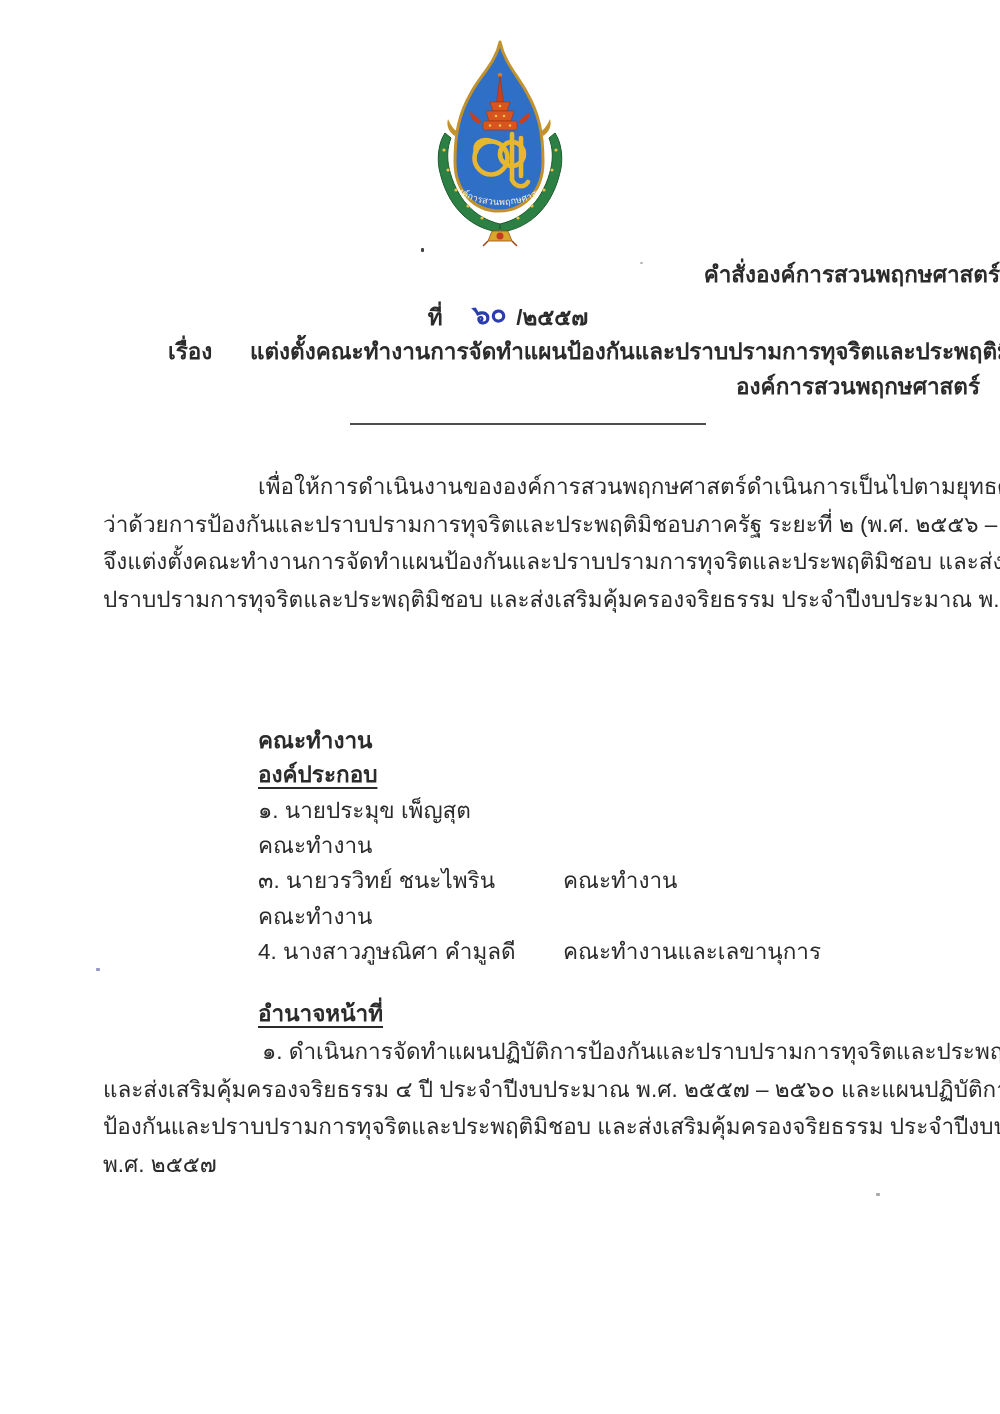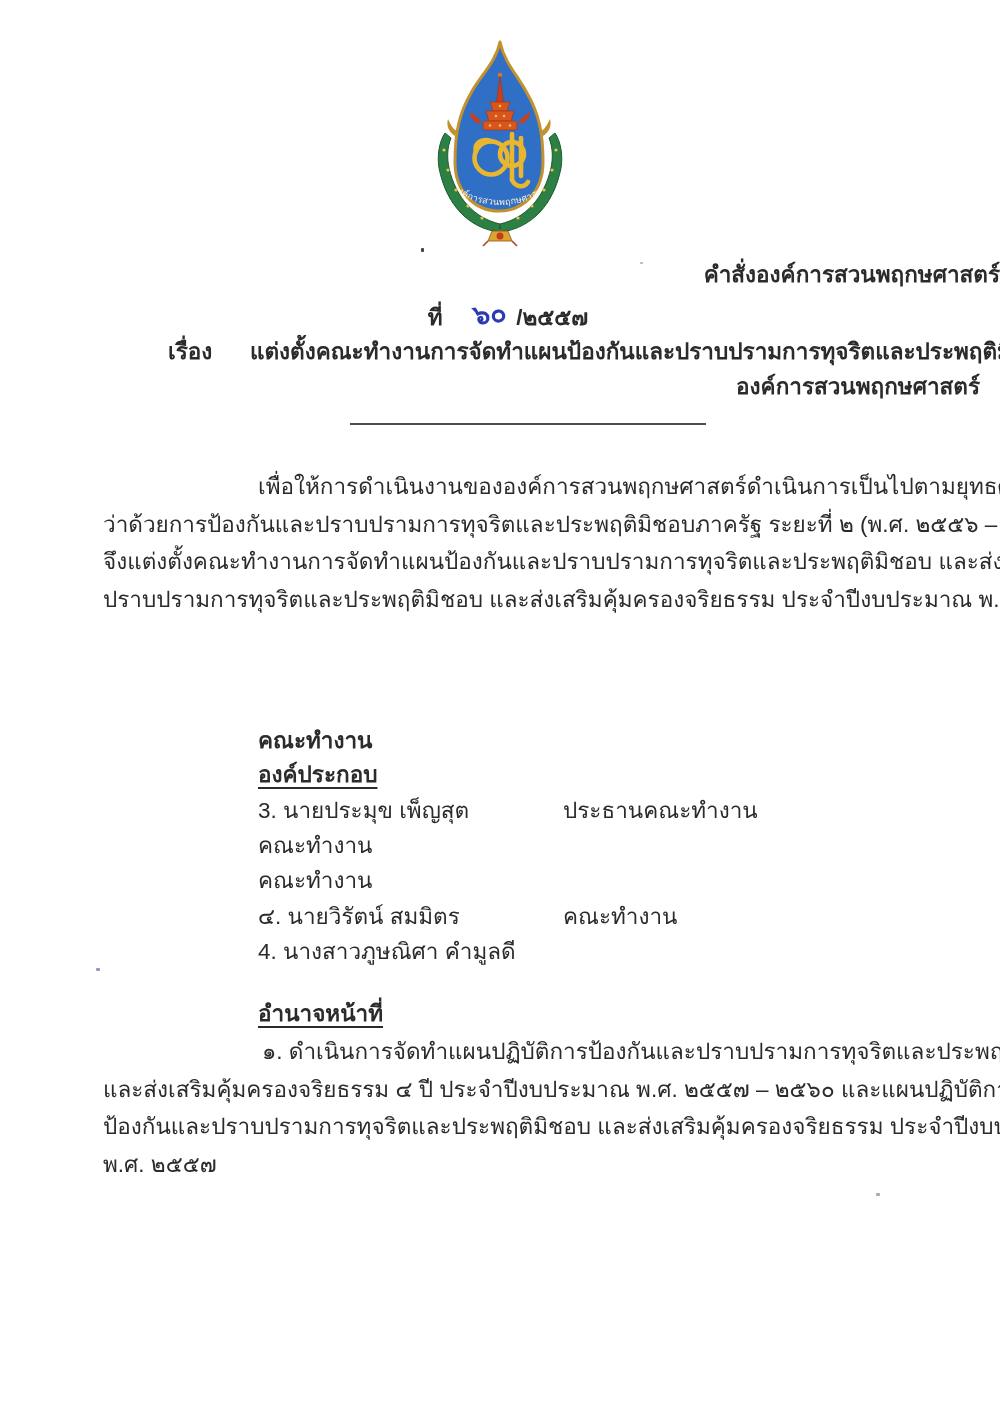--- a/index.html
+++ b/index.html
@@ -147,35 +147,35 @@
     <div class="line">ว่าด้วยการป้องกันและปราบปรามการทุจริตและประพฤติมิชอบภาครัฐ  ระยะที่ ๒ (พ.ศ. ๒๕๕๖ – ๒๕๖๐)</div>
     <div class="line">จึงแต่งตั้งคณะทำงานการจัดทำแผนป้องกันและปราบปรามการทุจริตและประพฤติมิชอบ และส่งเสริม</div>
     <div class="line">ปราบปรามการทุจริตและประพฤติมิชอบ และส่งเสริมคุ้มครองจริยธรรม ประจำปีงบประมาณ พ.ศ. ๒๕๕๗</div>
   </div>
 
   <div id="committee-heading" class="abs t bold">คณะทำงาน</div>
   <div id="composition-heading" class="abs t bold uline">องค์ประกอบ</div>
 
   <div id="member-list" class="abs t">
     <div class="member-row">
-      <span class="member-name">3. นายประมุข  เพ็ญสุต</span>
-      <span class="member-role">ประธานคณะทำงาน</span>
+      <span class="member-name">๑. นายประมุข  เพ็ญสุต</span>
     </div>
     <div class="member-row">
+      <span class="member-role">คณะทำงาน</span>
+    </div>
+    <div class="member-row">
+      <span class="member-name">๓. นายวรวิทย์  ชนะไพริน</span>
       <span class="member-role">คณะทำงาน</span>
     </div>
     <div class="member-row">
       <span class="member-role">คณะทำงาน</span>
     </div>
     <div class="member-row">
-      <span class="member-name">๔. นายวิรัตน์  สมมิตร</span>
-      <span class="member-role">คณะทำงาน</span>
-    </div>
-    <div class="member-row">
       <span class="member-name">4. นางสาวภูษณิศา  คำมูลดี</span>
+      <span class="member-role">คณะทำงานและเลขานุการ</span>
     </div>
   </div>
 
   <div id="duties-heading" class="abs t bold uline">อำนาจหน้าที่</div>
 
   <div id="duties-para" class="abs t">
     <div class="line indent">๑. ดำเนินการจัดทำแผนปฏิบัติการป้องกันและปราบปรามการทุจริตและประพฤติมิชอบ</div>
     <div class="line">และส่งเสริมคุ้มครองจริยธรรม ๔ ปี ประจำปีงบประมาณ พ.ศ. ๒๕๕๗ – ๒๕๖๐ และแผนปฏิบัติการ</div>
     <div class="line">ป้องกันและปราบปรามการทุจริตและประพฤติมิชอบ และส่งเสริมคุ้มครองจริยธรรม ประจำปีงบประมาณ</div>
     <div class="line">พ.ศ. ๒๕๕๗</div>

